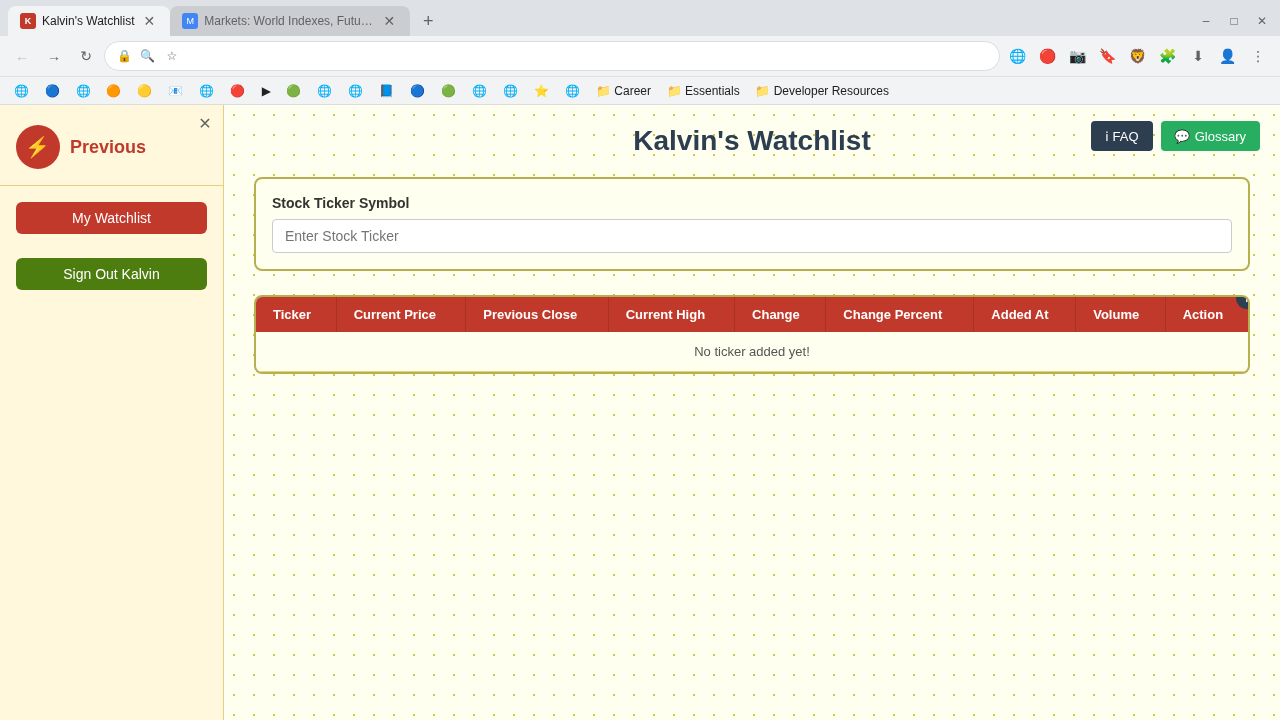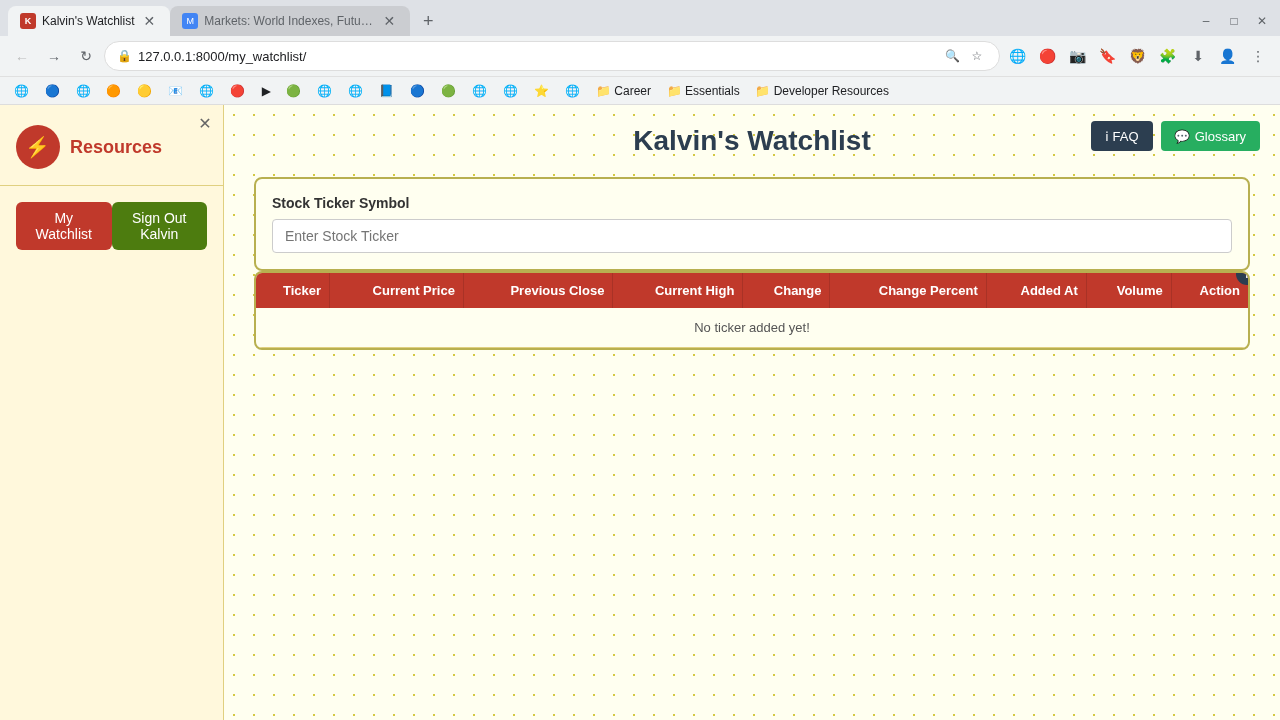--- a/index.html
+++ b/index.html
@@ -278,22 +278,22 @@
       padding: 10px 20px;
       font-size: 14px;
       color: #333;
       cursor: pointer;
       text-align: center;
     }
 
     .sidebar-bottom {
       padding: 16px;
       display: flex;
-      flex-direction: row;
-      gap: 0;
+      flex-direction: column;
+      gap: 24px;
     }
 
     .sidebar-btn {
       width: 100%;
       padding: 8px 12px;
       border: none;
       border-radius: 6px;
       font-size: 14px;
       cursor: pointer;
       color: white;
@@ -360,21 +360,21 @@
       color: #2c3e50;
       margin-bottom: 20px;
     }
 
     
     .stock-form {
       background: #fffff0;
       border: 2px solid #b8b050;
       border-radius: 8px;
       padding: 16px;
-      margin-bottom: 0;
+      margin-bottom: 24px;
     }
 
     .stock-label {
       font-size: 14px;
       font-weight: bold;
       color: #333;
       margin-bottom: 8px;
     }
 
     .stock-input {
@@ -415,24 +415,24 @@
     }
 
     .watchlist-table {
       width: 100%;
       border-collapse: collapse;
     }
 
     .watchlist-table thead tr th {
       background: #c0392b;
       color: white;
-      padding: 10px 8px;
+      padding: 10px 17px;
       font-size: 13px;
       font-weight: 600;
-      text-align: right;
+      text-align: left;
       border-right: 1px solid #a93226;
     }
 
     .watchlist-table thead tr th:last-child {
       border-right: none;
     }
 
     .watchlist-table tbody tr td {
       padding: 12px 8px;
       text-align: center;
@@ -471,21 +471,20 @@
       <div class="win-btn close-btn">✕</div>
     </div>
   </div>
 
   <div class="toolbar">
     <div class="nav-btn disabled">←</div>
     <div class="nav-btn">→</div>
     <div class="nav-btn">↻</div>
     <div class="address-bar">
       <span class="address-bar-lock">🔒</span>
-      <span class="address-bar-url">127.0.0.1:8000/my_watchlist/</span>
       <div class="address-bar-icons">
         <span class="address-icon">🔍</span>
         <span class="address-icon">☆</span>
       </div>
     </div>
     <div class="toolbar-right-icons">
       <div class="toolbar-icon">🌐</div>
       <div class="toolbar-icon" style="color:#c0392b;">🔴</div>
       <div class="toolbar-icon">📷</div>
       <div class="toolbar-icon">🔖</div>
@@ -562,21 +561,21 @@
 </div>
 
 <div class="page-wrapper">
 
   <div class="sidebar">
     <div class="sidebar-close">✕</div>
     <div class="sidebar-logo">
       <div class="logo-circle">
         <span>⚡</span>
       </div>
-      <span class="logo-text">Resources</span>
+      <span class="logo-text">Previous</span>
     </div>
     <div class="sidebar-bottom">
       <button class="sidebar-btn btn-watchlist">My Watchlist</button>
       <button class="sidebar-btn btn-signout">Sign Out Kalvin</button>
     </div>
   </div>
 
   <div class="main-content">
 
     <div class="top-right-buttons">

